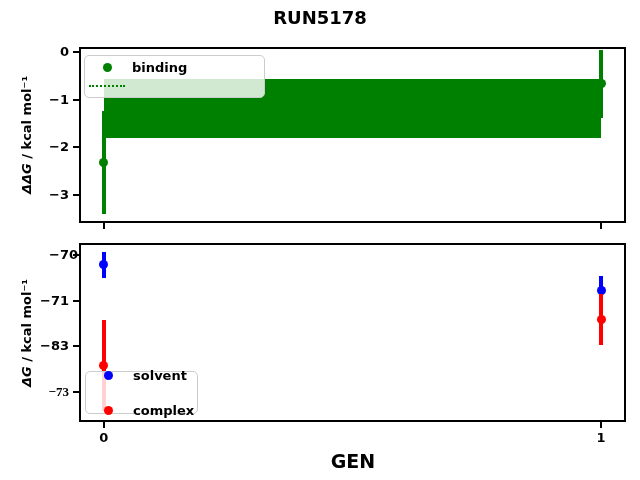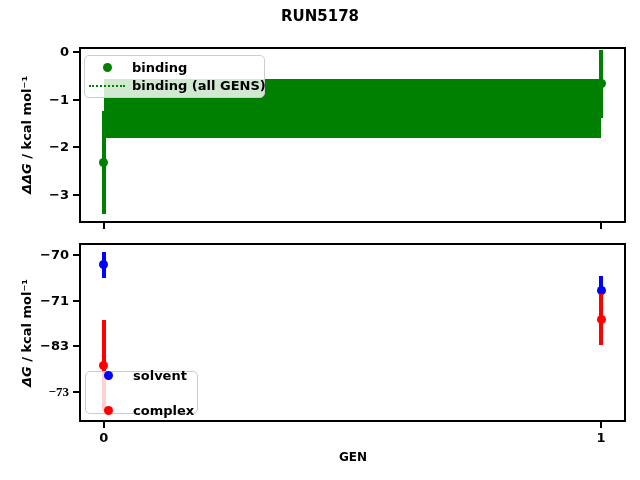--- a/index.html
+++ b/index.html
@@ -3,32 +3,32 @@
 <meta charset="utf-8">
 <style>
   html,body{margin:0;padding:0;background:#ffffff;}
   #figure{
     position:relative;width:640px;height:480px;background:#ffffff;overflow:hidden;
     font-family:"DejaVu Sans","Liberation Sans",sans-serif;color:#000;
   }
   .abs{position:absolute;}
   #fig-title{
     left:0;top:7px;width:640px;text-align:center;
-    font-size:15px;font-weight:bold;
+    font-size:18px;font-weight:bold;
   }
   .axes-border{
     border:2px solid #000;box-sizing:border-box;background:transparent;
   }
   .ylabel{
     transform:translate(-50%,-50%) rotate(-90deg);
     white-space:nowrap;font-size:13px;font-weight:bold;
   }
   .ylabel .var{font-style:italic;}
   #xlabel{
-    width:100px;text-align:center;font-size:12px;font-weight:bold;
+    width:100px;text-align:center;font-size:19px;font-weight:bold;
   }
   .tick{background:#000;}
   .tick-label{
     font-size:13px;font-weight:bold;line-height:16px;
   }
   .ytick-label{text-align:right;}
   .xtick-label{text-align:center;}
   .marker{border-radius:50%;}
   .legend{
     z-index:10;background:rgba(255,255,255,0.82);
@@ -65,21 +65,20 @@
     <div class="lrow">
       <span class="lsample">
           <span class="ldot" style="background: rgb(0, 128, 0);"></span>
         </span>
       <span class="ltext">binding</span>
     </div>
     <div class="lrow">
       <span class="lsample">
           <span class="lline" style="border-top-color: rgb(0, 128, 0);"></span>
         </span>
-      <span class="ltext">binding (all GENS)</span>
     </div>
   </div>
 
   <div class="legend abs" style="left:85px;top:371px;width:113px;height:43px;gap:20px;">
     <div class="lrow">
       <span class="lsample">
           <span class="ldot" style="background: rgb(0, 0, 255);"></span>
         </span>
       <span class="ltext">solvent</span>
     </div>
@@ -102,21 +101,21 @@
     <div class="abs tick-label ytick-label" style="left: 19px; top: 186.897px; width: 50px;">−3</div>
     <div class="abs tick" style="left: 102.864px; top: 223px; width: 2px; height: 6px;"></div>
     <div class="abs tick" style="left: 600.136px; top: 223px; width: 2px; height: 6px;"></div>
     <div class="abs band" style="left: 103.864px; top: 79.1516px; width: 497.273px; height: 59.0636px; background: rgb(0, 128, 0);"></div>
     <div class="abs errbar" style="left: 101.864px; top: 110.589px; width: 4px; height: 103.838px; background: rgb(0, 128, 0);"></div>
     <div class="abs marker" style="left: 99.3636px; top: 158.007px; width: 9px; height: 9px; background: rgb(0, 128, 0);"></div>
     <div class="abs errbar" style="left: 599.136px; top: 50.0961px; width: 4px; height: 67.6373px; background: rgb(0, 128, 0);"></div>
     <div class="abs marker" style="left: 596.636px; top: 79.4147px; width: 9px; height: 9px; background: rgb(0, 128, 0);"></div>
     <div class="abs axes-border" style="left: 79px; top: 243px; width: 547px; height: 179px;"></div>
     <div class="abs tick" style="left: 73px; top: 253.903px; width: 6px; height: 2px;"></div>
-    <div class="abs tick-label ytick-label" style="left: 19px; top: 246.903px; width: 50px;">−70</div>
+    <div class="abs tick-label ytick-label" style="left: 28px; top: 246.903px; width: 50px;">−70</div>
     <div class="abs tick" style="left: 73px; top: 299.683px; width: 6px; height: 2px;"></div>
     <div class="abs tick-label ytick-label" style="left: 19px; top: 292.683px; width: 50px;">−71</div>
     <div class="abs tick" style="left: 73px; top: 345.463px; width: 6px; height: 2px;"></div>
     <div class="abs tick-label ytick-label" style="left: 19px; top: 338.463px; width: 50px;">−83</div>
     <div class="abs tick" style="left: 73px; top: 391.243px; width: 6px; height: 2px;"></div>
     <div class="abs tick-label ytick-label" style="left: 19px; top: 384.243px; width: 50px; font-family: Liberation Serif, serif;">−73</div>
     <div class="abs tick" style="left: 102.864px; top: 422px; width: 2px; height: 6px;"></div>
     <div class="abs tick-label xtick-label" style="left: 88.8636px; top: 430px; width: 30px;">0</div>
     <div class="abs tick" style="left: 600.136px; top: 422px; width: 2px; height: 6px;"></div>
     <div class="abs tick-label xtick-label" style="left: 586.136px; top: 430px; width: 30px;">1</div>

